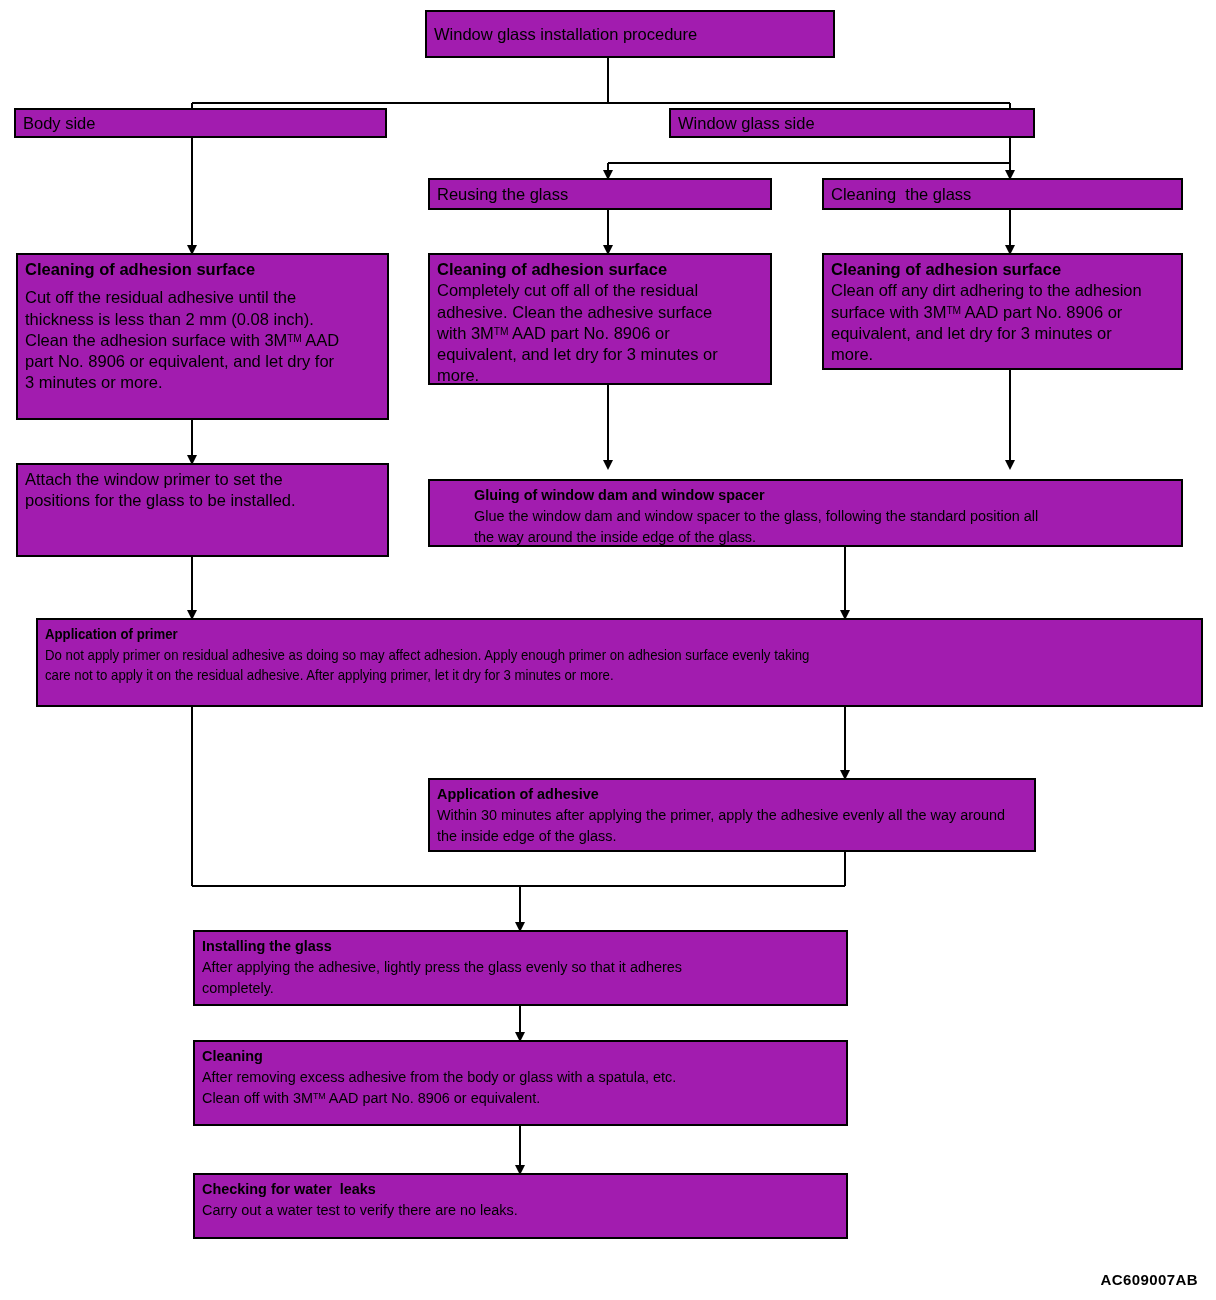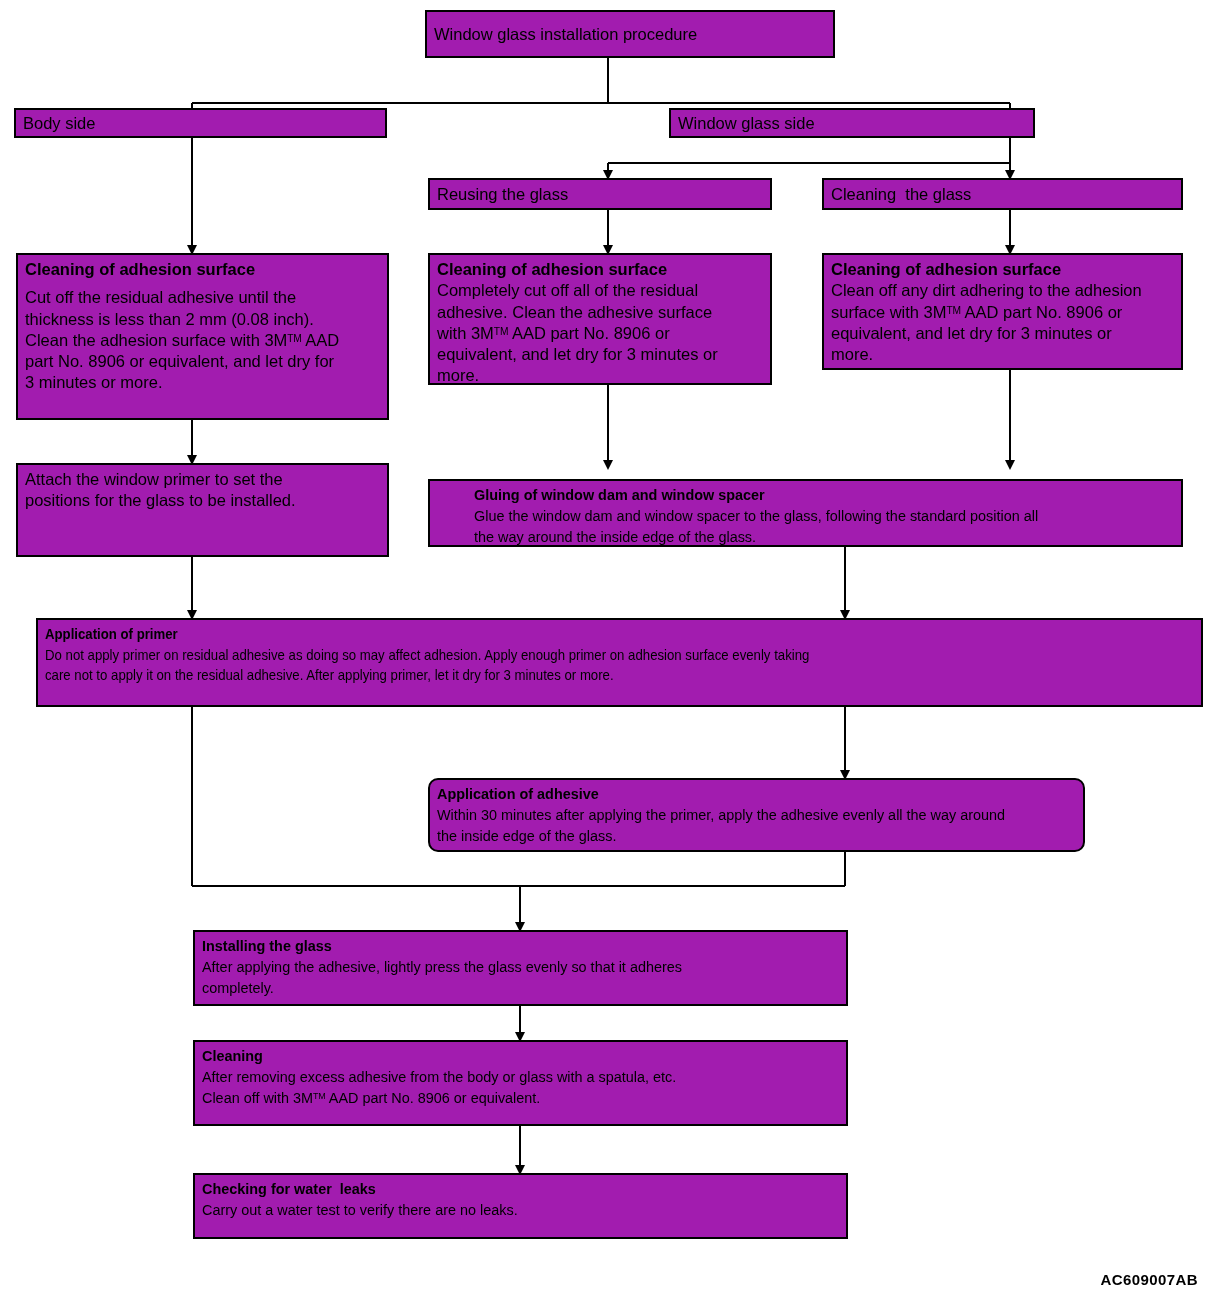--- a/index.html
+++ b/index.html
@@ -208,21 +208,21 @@
     <span class="bd">Glue the window dam and window spacer to the glass, following the standard position all
 the way around the inside edge of the glass.</span>
   </div>
 
   <div class="node w-xcond" style="left:16px; top:618px; width:1167px; height:89px;margin-left:20px;">
     <span class="hd">Application of primer</span>
     <span class="bd">Do not apply primer on residual adhesive as doing so may affect adhesion. Apply enough primer on adhesion surface evenly taking
 care not to apply it on the residual adhesive. After applying primer, let it dry for 3 minutes or more.</span>
   </div>
 
-  <div class="node w-cond" style="left:428px; top:778px; width:657px; height:74px;border-radius:10px;">
+  <div class="node w-cond" style="left:428px; top:778px; width:608px; height:74px;">
     <span class="hd">Application of adhesive</span>
     <span class="bd">Within 30 minutes after applying the primer, apply the adhesive evenly all the way around
 the inside edge of the glass.</span>
   </div>
 
   <div class="node w-cond" style="left:193px; top:930px; width:655px; height:76px;">
     <span class="hd">Installing the glass</span>
     <span class="bd">After applying the adhesive, lightly  press the glass evenly so that it adheres
 completely.</span>
   </div>

